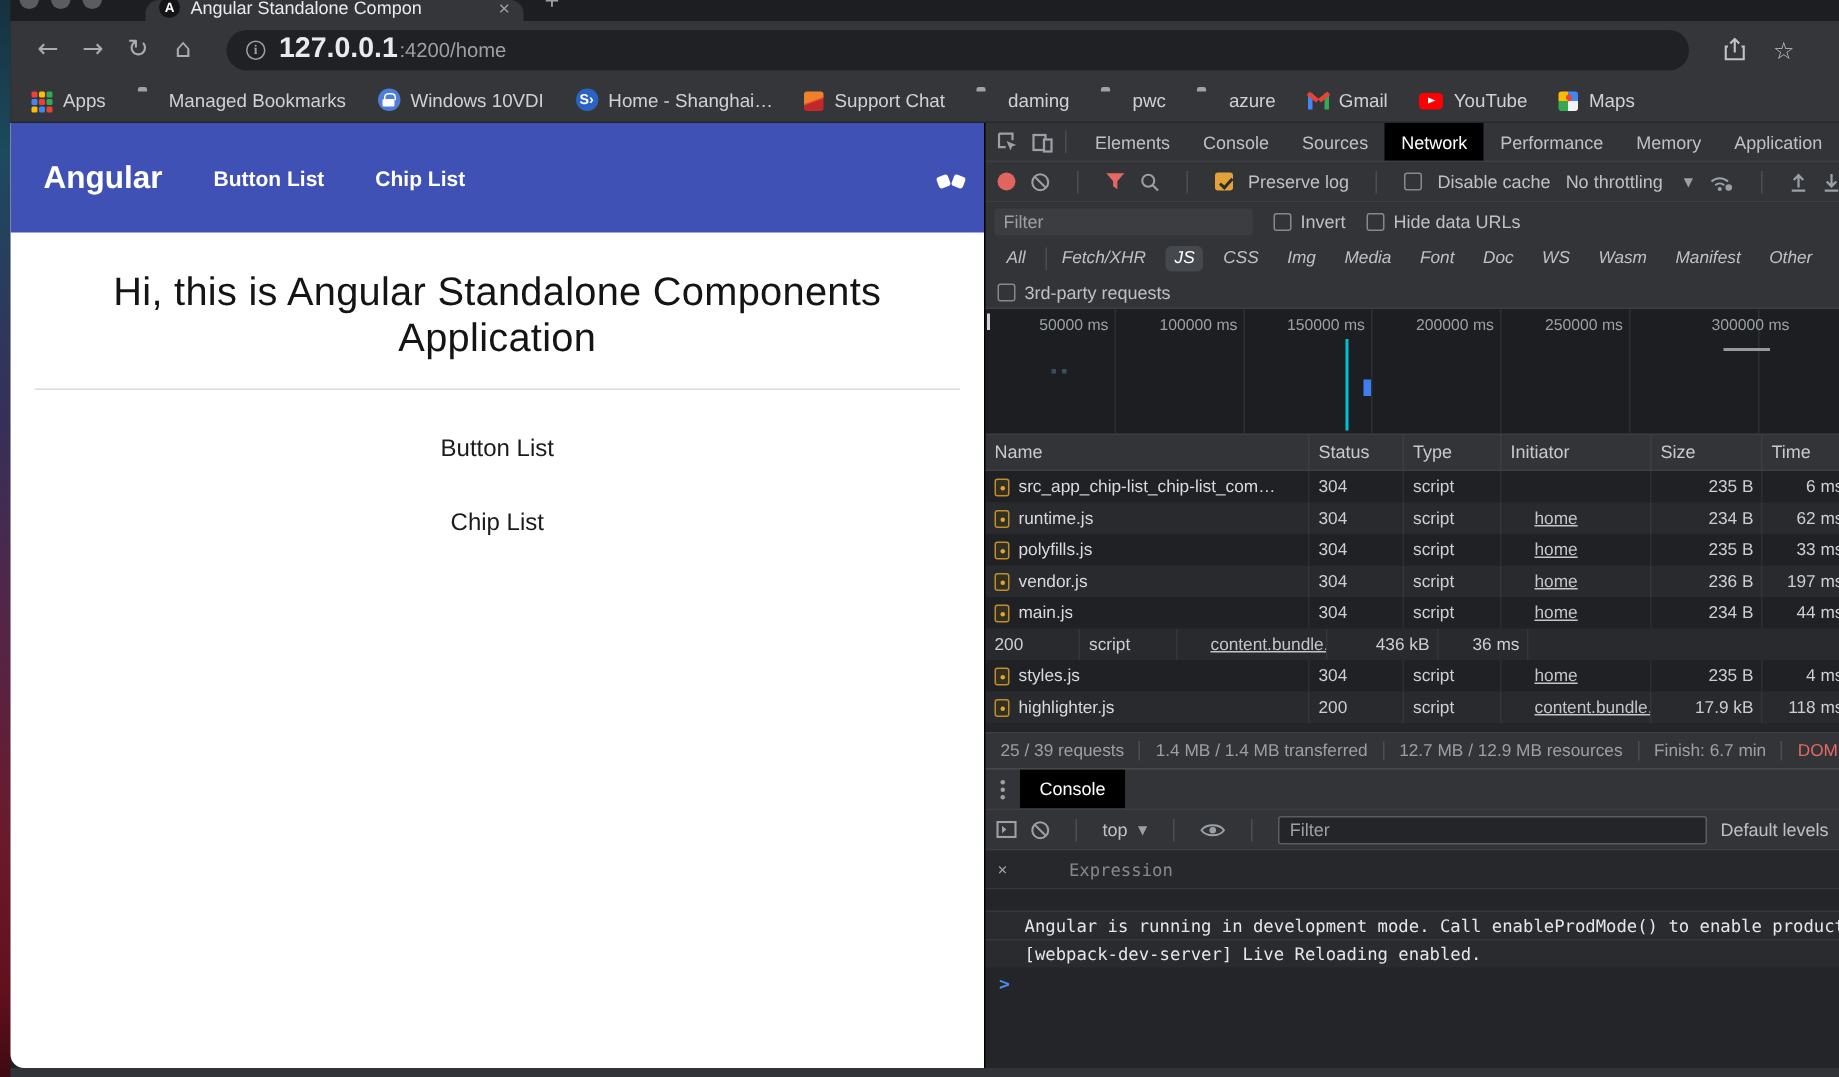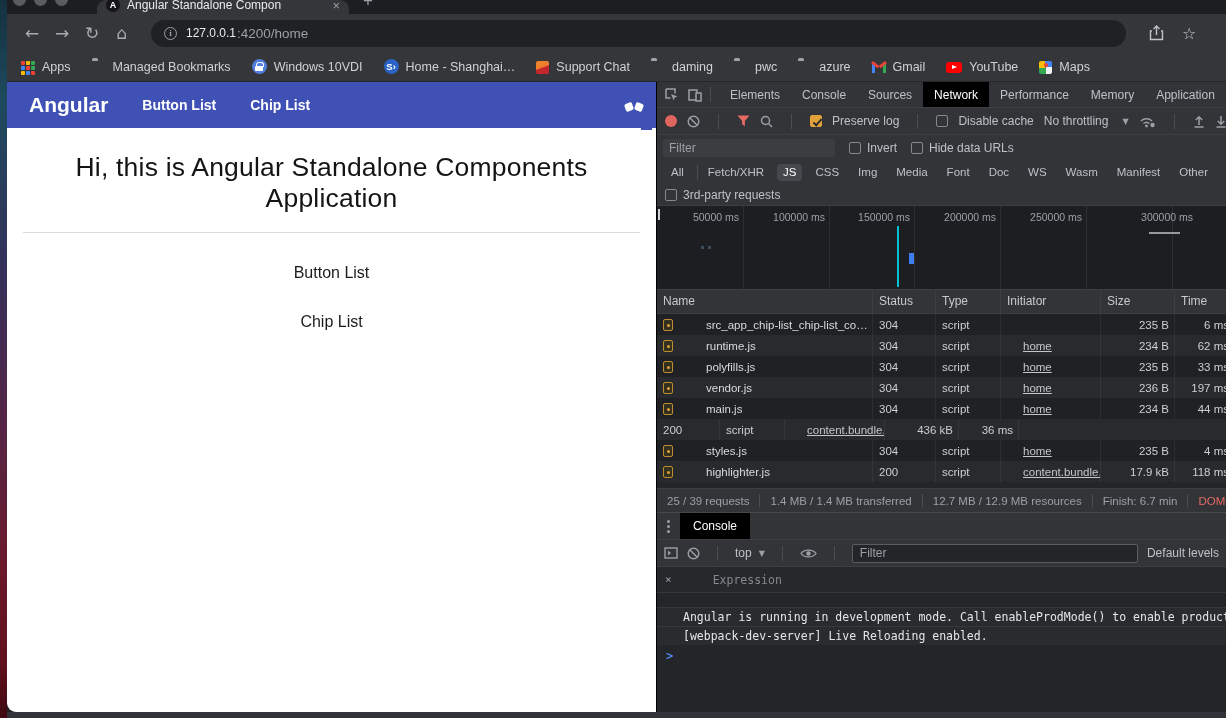--- a/index.html
+++ b/index.html
@@ -26,21 +26,21 @@
   .tab-title { color:#e8eaed; font-size:12px; white-space:nowrap; overflow:hidden; flex:1; }
   .tab-close { color:#9aa0a6; font-size:13px; flex:none; }
   .newtab { position:absolute; left:356px; top:-9px; color:#9aa0a6; font-size:17px; }
 
   .toolbar { height:38px; background:#35363a; display:flex; align-items:center; padding:0 10px; flex:none; }
   .navbtn { width:30px; text-align:center; color:#a8abb0; font-size:17px; font-family:"DejaVu Sans",sans-serif; }
   .urlpill { flex:1; max-width:975px; height:27px; background:#202124; border-radius:14px;
     margin:0 14px; display:flex; align-items:center; padding:0 13px; gap:9px; }
   .info-i { width:13px; height:13px; border:1.5px solid #9aa0a6; border-radius:50%; color:#9aa0a6;
     font-size:9px; font-weight:bold; display:flex; align-items:center; justify-content:center; flex:none; font-family:"Liberation Serif",serif;}
-  .host { color:#e8eaed; font-size:12px; font-weight:400; }
+  .host { color:#e8eaed; font-size:19px; font-weight:700; }
   .path { color:#9aa0a6; font-size:13.5px; margin-left:-8px; }
   .chrome-ic { color:#c0c3c8; font-size:16px; margin:0 9px; font-family:"DejaVu Sans",sans-serif; }
 
   .bookmarks { height:30px; background:#35363a; border-bottom:1px solid #26272b;
     display:flex; align-items:center; gap:21px; padding:0 14px; flex:none; overflow:hidden; }
   .bm { display:flex; align-items:center; gap:7px; color:#cfd1d5; font-size:12.5px; white-space:nowrap; }
   .bm-ic { width:14px; height:14px; flex:none; position:relative; }
   .apps-grid { display:grid; grid-template-columns:repeat(3,4px); grid-gap:1px; padding-top:1px; }
   .apps-grid i { width:4px; height:4px; border-radius:1px; }
   .folder { width:14px; height:10px; margin-top:3px; background:#9fa2a7; border-radius:1.5px; position:relative; }
@@ -70,21 +70,21 @@
   .maps-badge:after { content:''; position:absolute; left:4.5px; top:2px; width:4px; height:4px;
     background:#ea4335; border-radius:50% 50% 50% 0; transform:rotate(-45deg); }
 
   
   .main { flex:1; display:flex; min-height:0; }
   .bottom-edge { height:6px; background:#323338; flex:none; }
 
   
   .page { width:649px; background:#fff; display:flex; flex-direction:column;
     border-bottom-left-radius:9px; overflow:hidden; flex:none; }
-  .appbar { height:46px; background:#3f51b5; display:flex; align-items:center; padding:0 22px; flex:none; }
+  .appbar { height:73px; background:#3f51b5; display:flex; align-items:center; padding:0 22px; flex:none; }
   .brand { color:#fff; font-size:21px; font-weight:bold; }
   .appnav { color:#fff; font-size:14px; font-weight:600; margin-left:34px; }
   .gh-wrap { margin-left:auto; }
   .gh-icon { width:25px; height:25px; background:#fff; border-radius:50%; position:relative; }
   .gh-icon:before,.gh-icon:after { content:''; position:absolute; top:-2px; width:8px; height:8px; background:#fff; border-radius:2px; }
   .gh-icon:before { left:1px; transform:rotate(20deg); }
   .gh-icon:after { right:1px; transform:rotate(-20deg); }
   .gh-icon .face { position:absolute; left:7px; top:16px; width:11px; height:9px; background:#3f51b5; border-radius:4px 4px 0 0; }
   .page h1 { margin:24px 14px 18px; text-align:center; font-size:26.5px; font-weight:400; color:#141414; letter-spacing:.2px; }
   .page hr { border:none; border-top:1px solid #dcdcdc; margin:0 16px; }
@@ -111,21 +111,21 @@
     border:solid #2c2d30; border-width:0 2px 2px 0; transform:rotate(42deg); }
   .ddw { display:flex; align-items:center; gap:14px; }
   .caret { font-size:8px; color:#9aa0a6; font-family:"DejaVu Sans",sans-serif; }
 
   .filter-row { height:25px; padding:0 6px; }
   .net-filter { width:172px; height:18px; background:#3c3d41; border:none; border-radius:2px;
     color:#dadce0; font-size:12px; padding:0 6px; outline:none; }
   .net-filter::placeholder { color:#9aa0a6; }
   .filter-row .cbgroup { display:flex; align-items:center; gap:6px; margin-left:14px; }
 
-  .types-row { height:24px; padding:0 8px; gap:0; }
+  .types-row { height:24px; padding:0 8px; gap:0;font-style:italic; }
   .typepill { padding:2.5px 6px; border-radius:4px; color:#bdc1c6; font-size:11.5px; margin-right:7px; flex:none; }
   .typepill.active { background:#45484d; color:#fff; }
 
   .third-row { height:22px; padding:0 8px; gap:6px; border-bottom:1px solid #3d3e42; }
 
   .timeline { height:84px; background:#1d1e21; border-bottom:1px solid #3d3e42; position:relative; flex:none; overflow:hidden; }
   .gline { position:absolute; top:0; bottom:0; width:1px; background:#2e2f33; }
   .tl-label { position:absolute; top:5px; width:70px; text-align:right; color:#9aa0a6; font-size:10.5px; }
   .tl-scrollpos { position:absolute; left:1px; top:3px; width:2px; height:11px; background:#cfd2d6; }
   .tl-cyan { position:absolute; left:240px; top:20px; bottom:2px; width:2px; background:#00c2d7; }
@@ -134,21 +134,21 @@
   .tl-dot { position:absolute; width:3px; height:3px; background:#3c4e59; top:40px; }
 
   .grid-head { height:24px; display:flex; background:#333438; border-bottom:1px solid #3d3e42; flex:none; }
   .hcell { line-height:23px; padding-left:6px; color:#c7cacd; border-right:1px solid #3d3e42; flex:none; overflow:hidden; }
   .c-name{width:216px;} .c-status{width:63px;} .c-type{width:65px;} .c-init{width:100px;} .c-size{width:74px;} .c-time{width:60px;border-right:none;}
   .grid-rows { flex:none; }
   .nrow { height:21px; display:flex; align-items:center; overflow:hidden; }
   .nrow:nth-child(odd) { background:#202124; }
   .nrow:nth-child(even) { background:#292a2d; }
   .cell { height:21px; display:flex; align-items:center; padding-left:6px; border-right:1px solid rgba(255,255,255,.06);
-    color:#ccced1; font-size:11.5px; flex:none; overflow:hidden; white-space:nowrap;gap:27px; }
+    color:#ccced1; font-size:11.5px; flex:none; overflow:hidden; white-space:nowrap; }
   .cell.num { justify-content:flex-end; padding-right:5px; padding-left:2px; }
   .script-ic { width:10px; height:12px; border:1px solid #bd8e30; border-radius:2px; background:#33301f;
     margin-right:6px; flex:none; position:relative; }
   .script-ic:after { content:''; position:absolute; left:3px; top:4px; width:3px; height:3px; background:#e1a23a; border-radius:50%; }
   .init-link { text-decoration:underline; color:#c3c6c9;margin-left:16px; }
   .name-txt { overflow:hidden; text-overflow:ellipsis; white-space:nowrap; color:#d8dadd; }
   .grid-spacer { height:6px; background:#242528; flex:none; }
 
   .net-summary { height:24px; border-top:1px solid #3d3e42; color:#9aa0a6; font-size:11.5px; padding-left:10px; }
   .net-summary .vsep { height:13px; margin:0 10px; }

